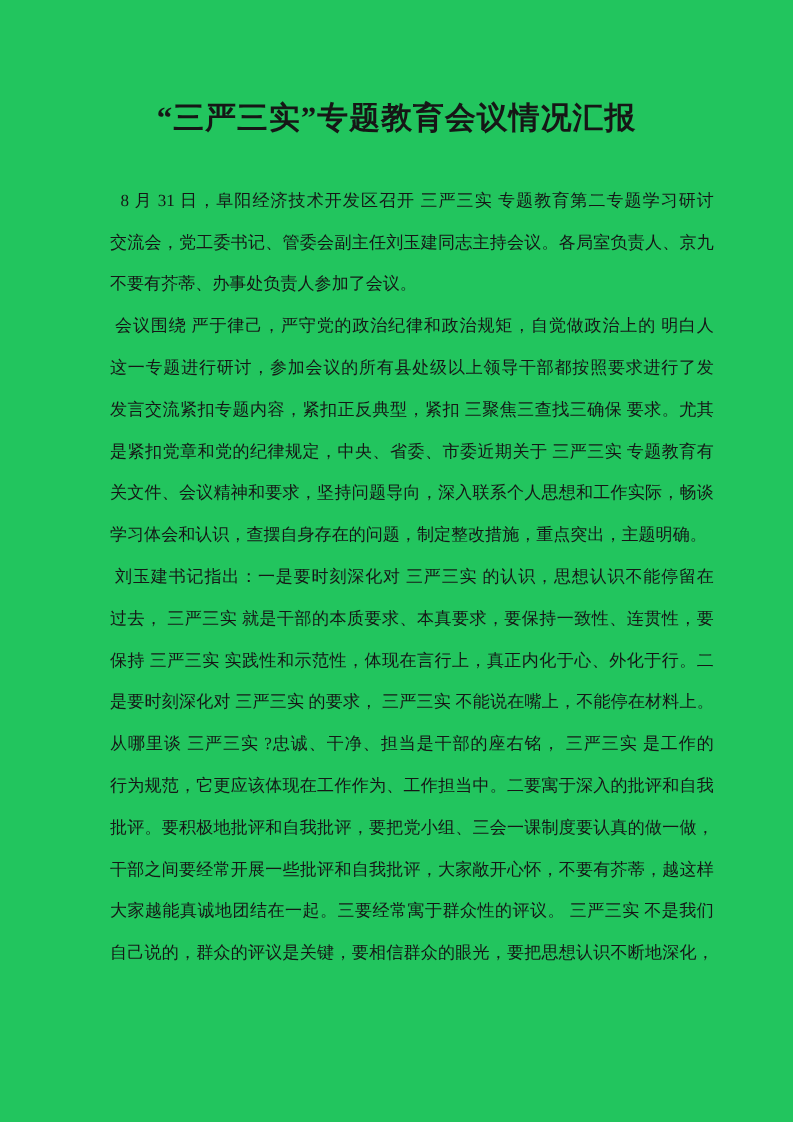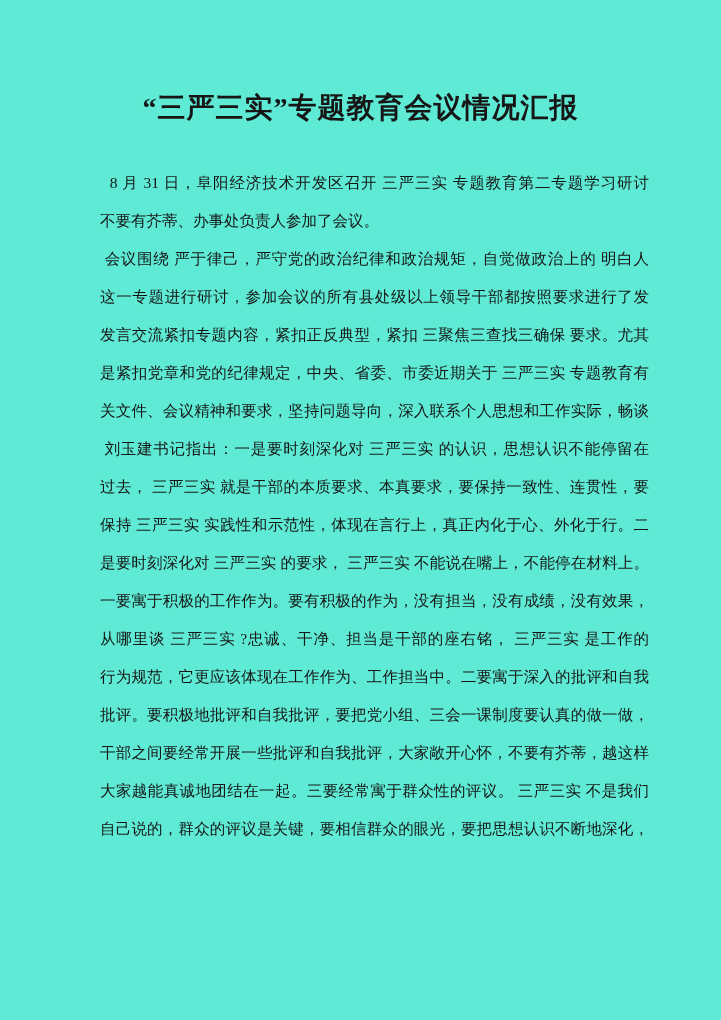--- a/index.html
+++ b/index.html
@@ -39,35 +39,36 @@
     text-align: justify;
     text-align-last: justify;
   }
   .line.para-end {
     text-align-last: left;
   }
 </style>
 </head>
 <body>
 
-<div class="page" style="color: rgb(22, 22, 22); background: #5eead4;">
+<div class="page" style="color: rgb(22, 22, 22); background: #22c55e;">
   <h1 class="doc-title">“三严三实”专题教育会议情况汇报</h1>
   <div class="doc-body">
       <div class="line">  8 月 31 日，阜阳经济技术开发区召开 三严三实 专题教育第二专题学习研讨</div>
+      <div class="line">交流会，党工委书记、管委会副主任刘玉建同志主持会议。各局室负责人、京九</div>
       <div class="line para-end">不要有芥蒂、办事处负责人参加了会议。</div>
       <div class="line"> 会议围绕 严于律己，严守党的政治纪律和政治规矩，自觉做政治上的 明白人</div>
       <div class="line">这一专题进行研讨，参加会议的所有县处级以上领导干部都按照要求进行了发言。</div>
       <div class="line">发言交流紧扣专题内容，紧扣正反典型，紧扣 三聚焦三查找三确保 要求。尤其</div>
       <div class="line">是紧扣党章和党的纪律规定，中央、省委、市委近期关于 三严三实 专题教育有</div>
       <div class="line">关文件、会议精神和要求，坚持问题导向，深入联系个人思想和工作实际，畅谈</div>
+      <div class="line para-end">学习体会和认识，查摆自身存在的问题，制定整改措施，重点突出，主题明确。</div>
       <div class="line"> 刘玉建书记指出：一是要时刻深化对 三严三实 的认识，思想认识不能停留在</div>
       <div class="line">过去， 三严三实 就是干部的本质要求、本真要求，要保持一致性、连贯性，要</div>
       <div class="line">保持 三严三实 实践性和示范性，体现在言行上，真正内化于心、外化于行。二</div>
       <div class="line">是要时刻深化对 三严三实 的要求， 三严三实 不能说在嘴上，不能停在材料上。</div>
-      <div class="line">一要寓于积极的工作作为。要有积极的作为，没有担当，没有成绩，没有效果，</div>
       <div class="line">从哪里谈 三严三实 ?忠诚、干净、担当是干部的座右铭， 三严三实 是工作的</div>
       <div class="line">行为规范，它更应该体现在工作作为、工作担当中。二要寓于深入的批评和自我</div>
       <div class="line">批评。要积极地批评和自我批评，要把党小组、三会一课制度要认真的做一做，</div>
       <div class="line">干部之间要经常开展一些批评和自我批评，大家敞开心怀，不要有芥蒂，越这样</div>
       <div class="line">大家越能真诚地团结在一起。三要经常寓于群众性的评议。 三严三实 不是我们</div>
       <div class="line">自己说的，群众的评议是关键，要相信群众的眼光，要把思想认识不断地深化，</div>
     </div>
 </div>
 
 </body></html>

